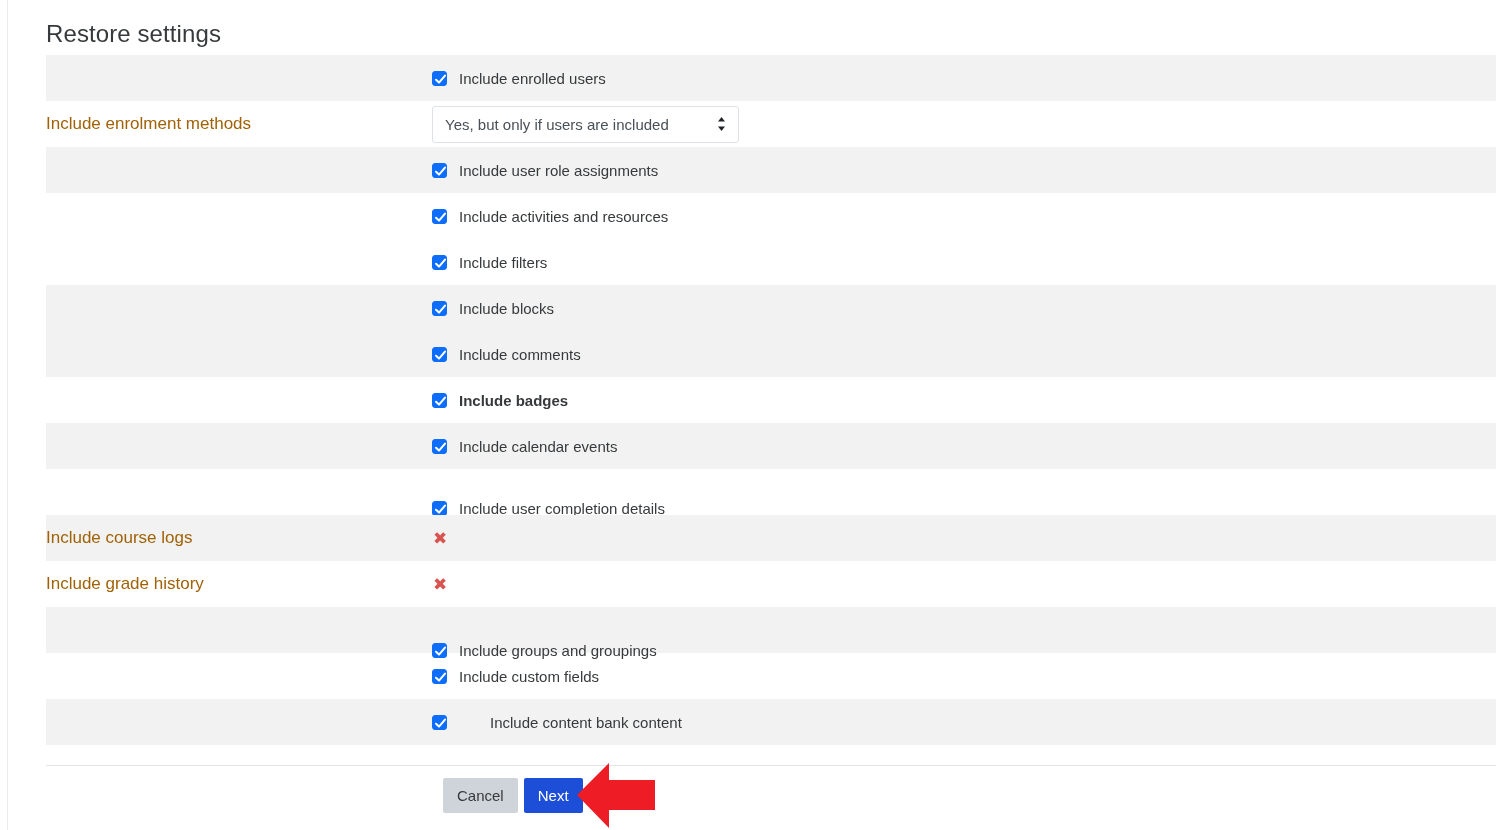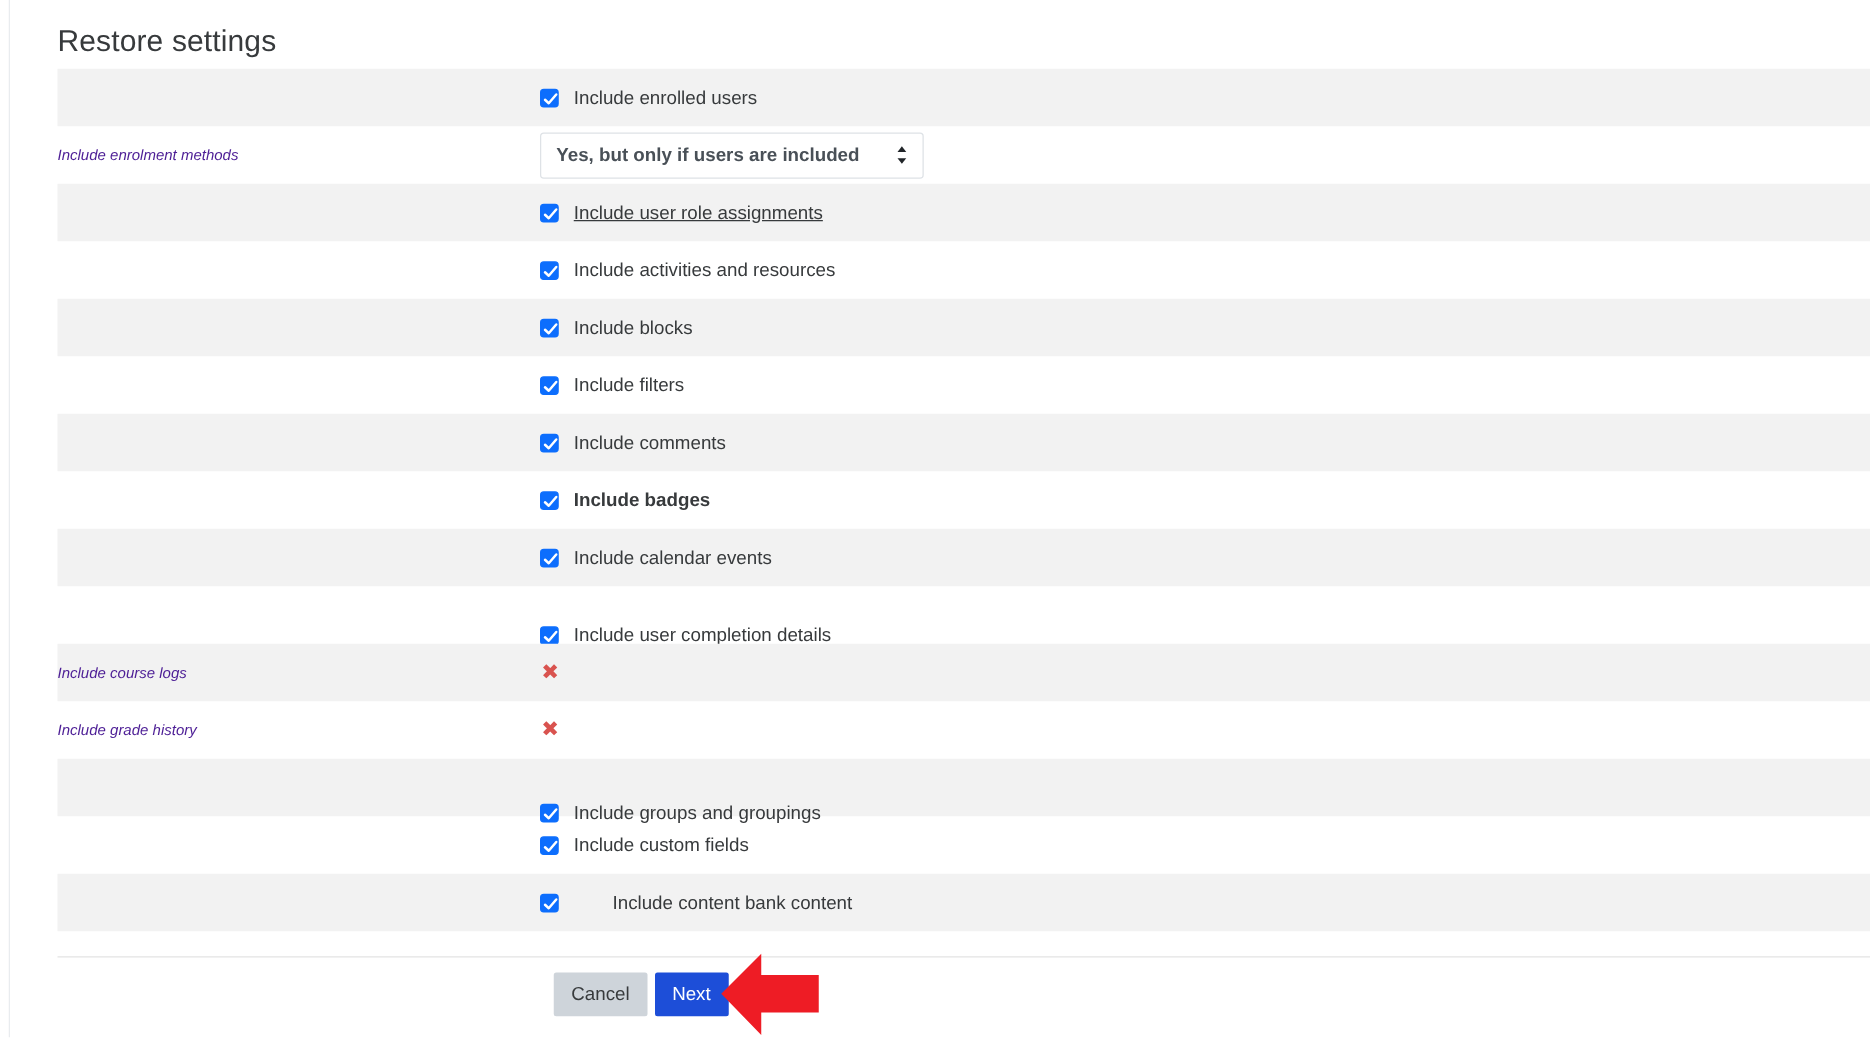--- a/index.html
+++ b/index.html
@@ -64,24 +64,23 @@
     right: 0;
     height: 46px;
     background: #f2f2f2;
   }
   .row .cell-label {
     position: absolute;
     left: 46px;
     top: 0;
     height: 46px;
     line-height: 46px;
-    font-size: 12px;
-    color: #4c1d95;
-    white-space: nowrap;
-    font-style: italic;
+    font-size: 17px;
+    color: #a16207;
+    white-space: nowrap;
   }
   .row .cell-value {
     position: absolute;
     left: 432px;
     top: 0;
     height: 46px;
     display: flex;
     align-items: center;
   }
 
@@ -206,34 +205,34 @@
               <svg width="13" height="13" viewBox="0 0 13 13" xmlns="http://www.w3.org/2000/svg">
                 <path d="M2 6.8 L5 9.6 L11 2.6" stroke="#ffffff" stroke-width="2" fill="none" stroke-linecap="round" stroke-linejoin="round"></path>
               </svg>
             </span>
             <span class="cb-text">Include enrolled users</span>
           </label>
         </div>
       </div>
       <div class="row">
         <div class="cell-label">Include enrolment methods</div>
-        <div class="cell-value" style="left: 432px; font-weight: bold;">
+        <div class="cell-value" style="left: 432px;">
           <div class="select-box">
             <span class="sel-text">Yes, but only if users are included</span>
             <span class="sel-arrows"><svg width="9" height="15" viewBox="0 0 9 15" xmlns="http://www.w3.org/2000/svg">
                 <path d="M4.5 0.5 L8 5 L1 5 Z" fill="#212529"></path>
                 <path d="M4.5 14.5 L8 10 L1 10 Z" fill="#212529"></path>
               </svg></span>
           </div>
         </div>
       </div>
       <div class="row striped">
         <div class="stripe"></div>
         <div class="cell-value">
-          <label style="display: flex;  text-decoration: underline;">
+          <label style="display: flex; ">
             <span class="cb">
               <svg width="13" height="13" viewBox="0 0 13 13" xmlns="http://www.w3.org/2000/svg">
                 <path d="M2 6.8 L5 9.6 L11 2.6" stroke="#ffffff" stroke-width="2" fill="none" stroke-linecap="round" stroke-linejoin="round"></path>
               </svg>
             </span>
             <span class="cb-text">Include user role assignments</span>
           </label>
         </div>
       </div>
       <div class="row">
@@ -241,42 +240,42 @@
           <label style="display: flex; align-items: flex-start;">
             <span class="cb">
               <svg width="13" height="13" viewBox="0 0 13 13" xmlns="http://www.w3.org/2000/svg">
                 <path d="M2 6.8 L5 9.6 L11 2.6" stroke="#ffffff" stroke-width="2" fill="none" stroke-linecap="round" stroke-linejoin="round"></path>
               </svg>
             </span>
             <span class="cb-text">Include activities and resources</span>
           </label>
         </div>
       </div>
+      <div class="row">
+        <div class="cell-value">
+          <label style="display: flex; align-items: center;">
+            <span class="cb">
+              <svg width="13" height="13" viewBox="0 0 13 13" xmlns="http://www.w3.org/2000/svg">
+                <path d="M2 6.8 L5 9.6 L11 2.6" stroke="#ffffff" stroke-width="2" fill="none" stroke-linecap="round" stroke-linejoin="round"></path>
+              </svg>
+            </span>
+            <span class="cb-text">Include filters</span>
+          </label>
+        </div>
+      </div>
       <div class="row striped">
         <div class="stripe"></div>
         <div class="cell-value">
           <label style="display: flex; align-items: center;">
             <span class="cb">
               <svg width="13" height="13" viewBox="0 0 13 13" xmlns="http://www.w3.org/2000/svg">
                 <path d="M2 6.8 L5 9.6 L11 2.6" stroke="#ffffff" stroke-width="2" fill="none" stroke-linecap="round" stroke-linejoin="round"></path>
               </svg>
             </span>
             <span class="cb-text">Include blocks</span>
-          </label>
-        </div>
-      </div>
-      <div class="row">
-        <div class="cell-value">
-          <label style="display: flex; align-items: center;">
-            <span class="cb">
-              <svg width="13" height="13" viewBox="0 0 13 13" xmlns="http://www.w3.org/2000/svg">
-                <path d="M2 6.8 L5 9.6 L11 2.6" stroke="#ffffff" stroke-width="2" fill="none" stroke-linecap="round" stroke-linejoin="round"></path>
-              </svg>
-            </span>
-            <span class="cb-text">Include filters</span>
           </label>
         </div>
       </div>
       <div class="row striped">
         <div class="stripe"></div>
         <div class="cell-value">
           <label style="display: flex; align-items: center;">
             <span class="cb">
               <svg width="13" height="13" viewBox="0 0 13 13" xmlns="http://www.w3.org/2000/svg">
                 <path d="M2 6.8 L5 9.6 L11 2.6" stroke="#ffffff" stroke-width="2" fill="none" stroke-linecap="round" stroke-linejoin="round"></path>

